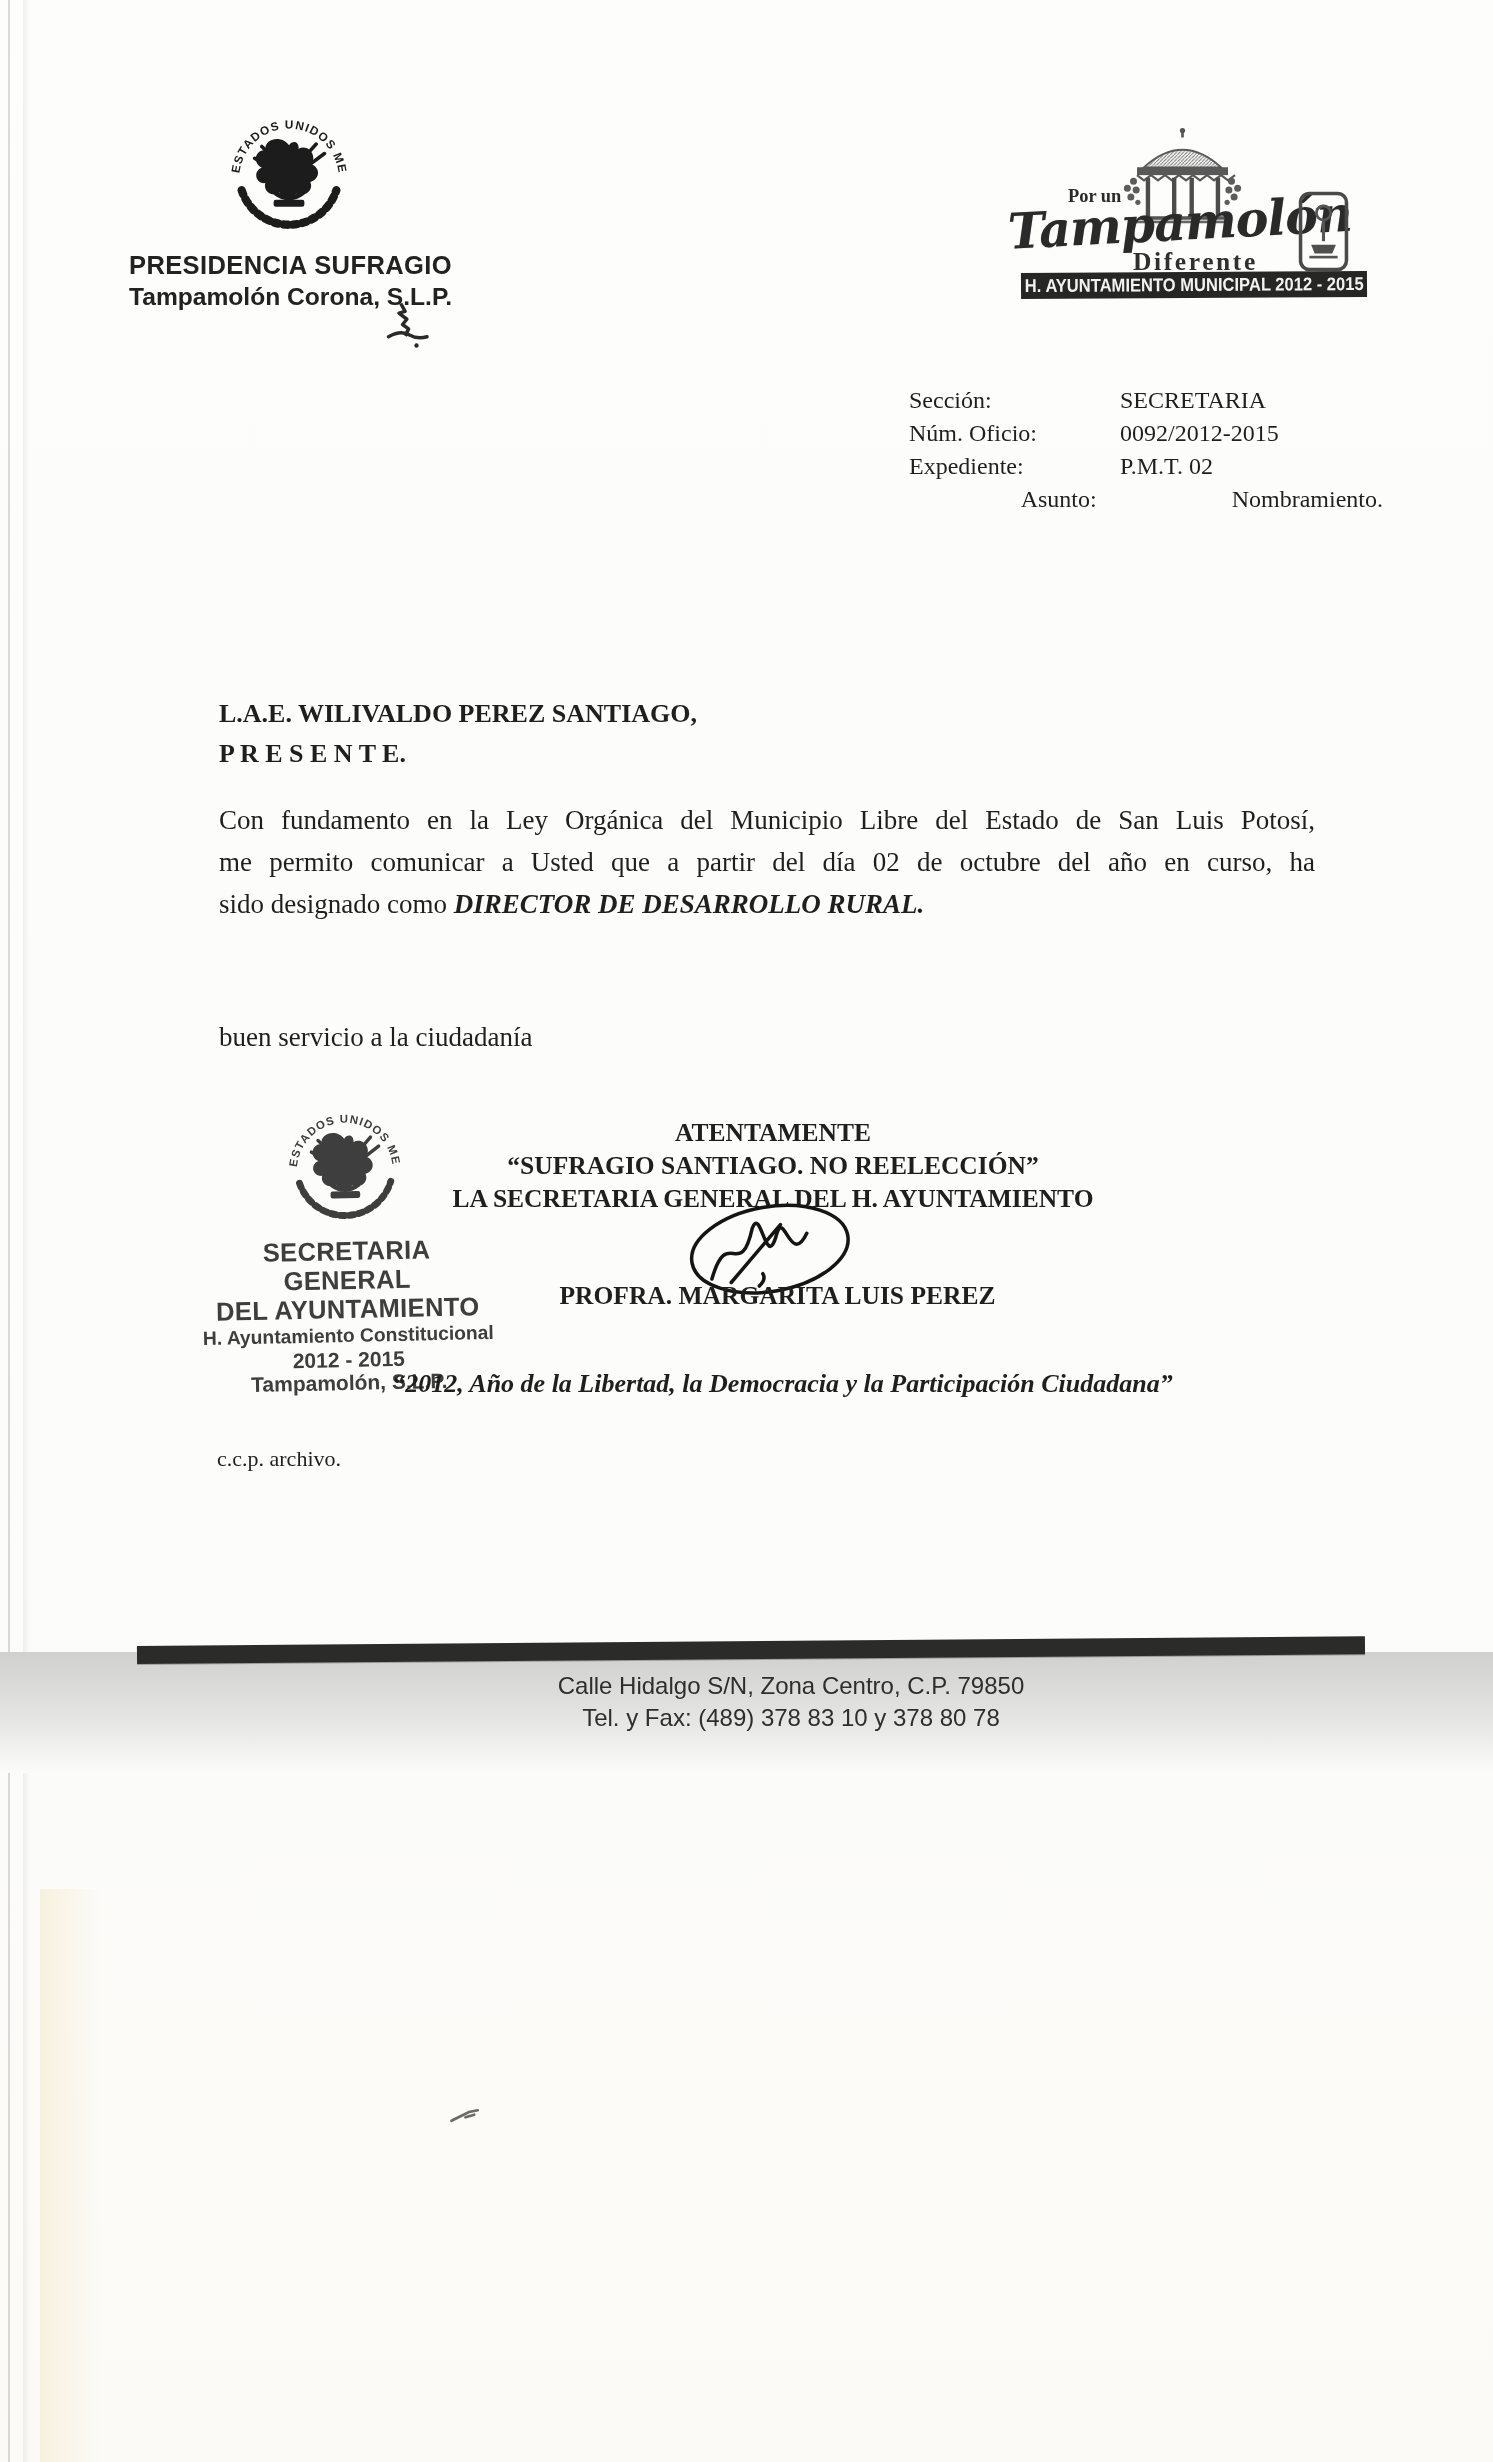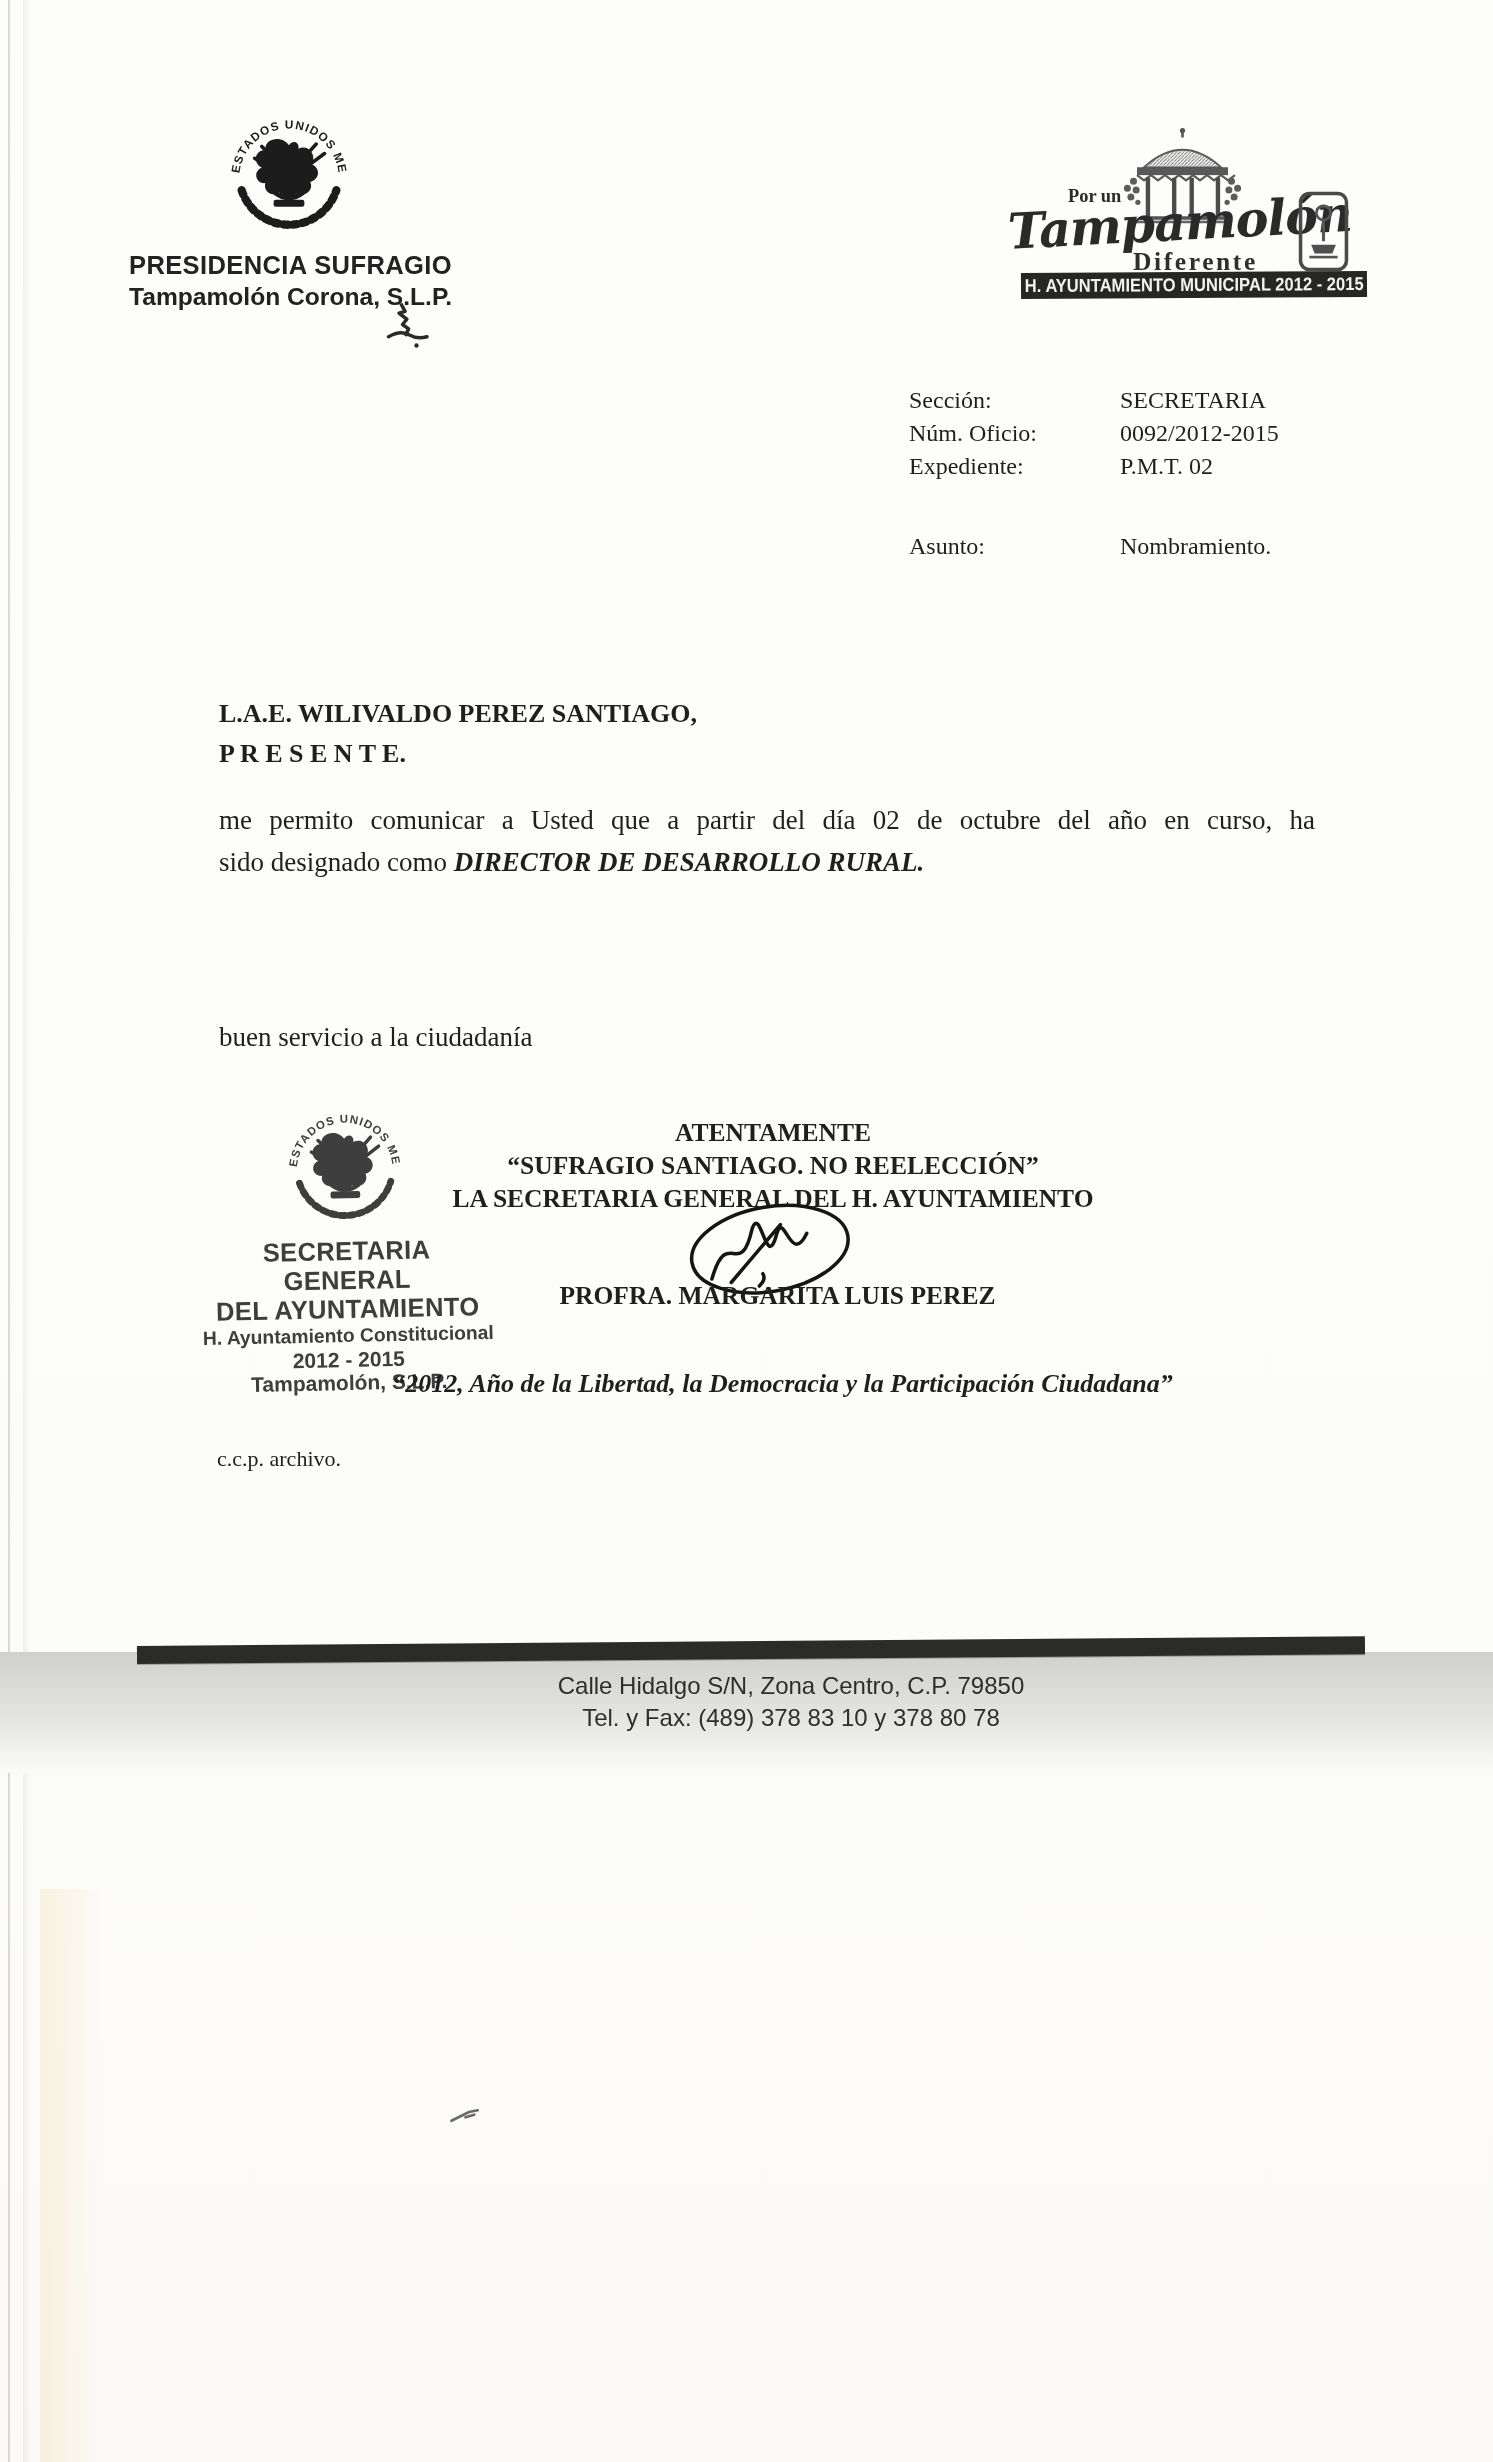--- a/index.html
+++ b/index.html
@@ -43,21 +43,21 @@
   .banner  { position: absolute; left: 1021px; top: 272px; width: 346px; height: 25.5px;
              background: #262624; display: flex; align-items: center; justify-content: center;
              transform: rotate(-.35deg); }
   .banner span { color: #f2f2f0; font-family: "Liberation Sans", sans-serif; font-weight: 700;
              font-size: 18.4px; white-space: nowrap; transform: scaleX(.9); letter-spacing: 0; }
 
   
   .meta { position: absolute; left: 909px; top: 387px; width: 474px; font-size: 24px; }
   .meta-row { height: 33px; display: flex; }
   .meta-label { width: 211px; }
-  .meta-subject { margin-top: 47px; display: flex; }
+  .meta-subject { display: flex; justify-content: flex-end; }
 
   
   .dateline   { position: absolute; left: 653px; top: 634px; font-size: 28px; white-space: nowrap; }
   .recipient  { position: absolute; left: 219px; top: 699px; font-weight: 700; font-size: 26px; }
   .salutation { position: absolute; left: 219px; top: 739px; font-weight: 700; font-size: 26px; }
   .para { position: absolute; left: 219px; width: 1096px; font-size: 27px; line-height: 42px; }
   .p1 { top: 799px; } .p2 { top: 1016px; }
   .jline { text-align: justify; text-align-last: justify; }
   .lline { text-align: left; }
   .emph  { font-weight: 700; font-style: italic; }
@@ -188,20 +188,21 @@
     <div class="meta-subject">
       <span class="meta-label">Asunto:</span>
       <span class="meta-value">Nombramiento.</span>
     </div>
   </div>
 
   <div class="recipient">L.A.E. WILIVALDO PEREZ SANTIAGO,</div>
   <div class="salutation">P R E S E N T E.</div>
 
   <div class="para p1">
+    <div class="jline">Con fundamento en la Ley Orgánica del Municipio Libre del Estado de San Luis Potosí,</div>
     <div class="jline">me permito comunicar a Usted que a partir del día 02 de octubre del año en curso, ha</div>
     <div class="lline"><span>sido designado como </span><span class="emph">DIRECTOR DE DESARROLLO RURAL.</span></div>
   </div>
 
   <div class="para p2">
     <div class="lline">buen servicio a la ciudadanía</div>
   </div>
 
   <div class="closing">
     <div>ATENTAMENTE</div>

